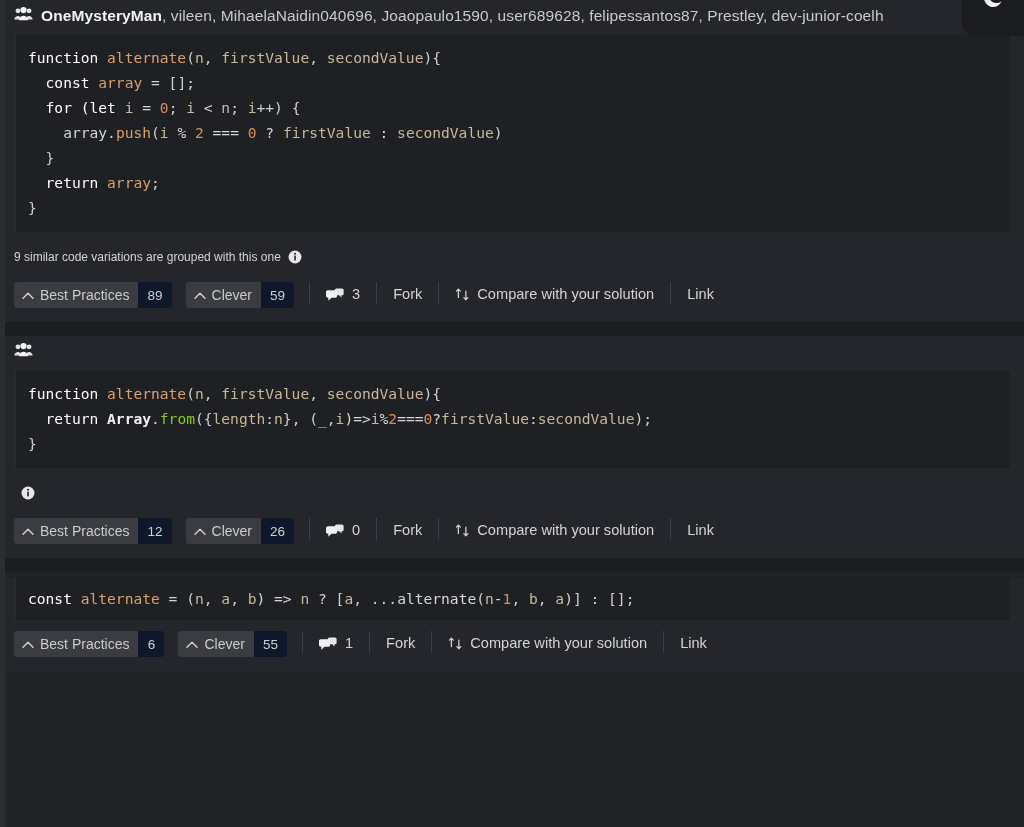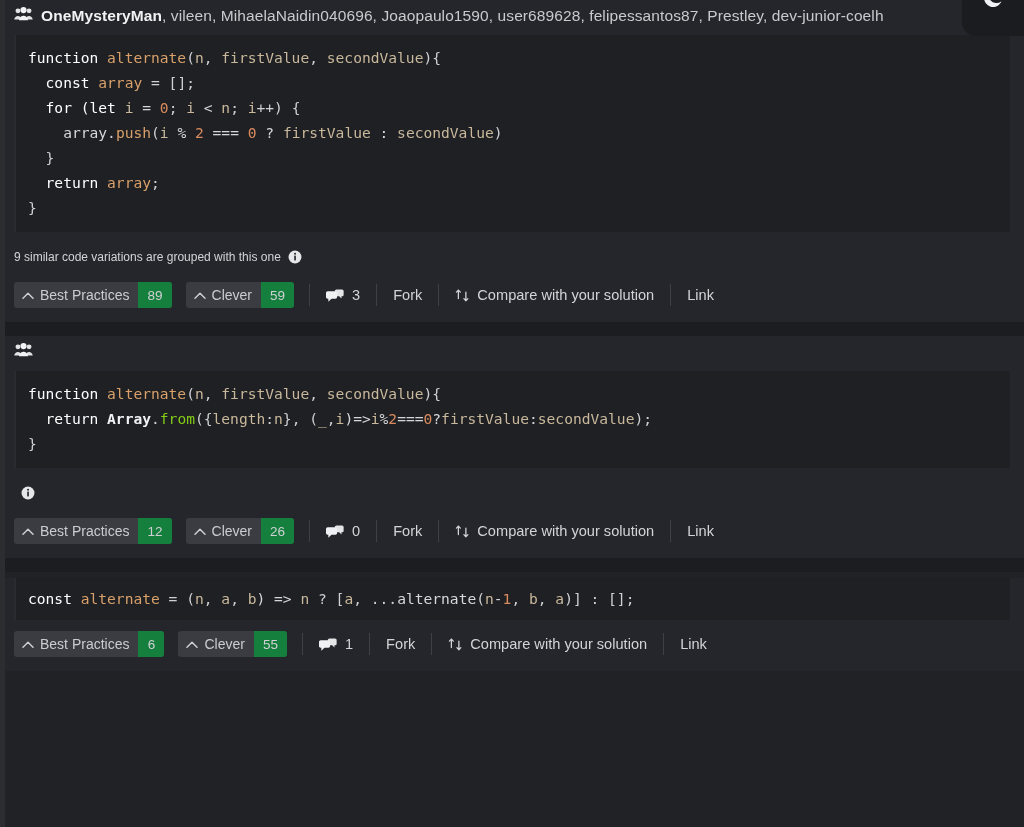--- a/index.html
+++ b/index.html
@@ -116,21 +116,21 @@
   }
   .grouped .info-icon {
     margin-left: 7px;
     display: inline-flex;
     align-items: center;
     cursor: pointer;
   }
 
   .actions {
     display: flex;
-    align-items: center;
+    align-items: flex-start;
     padding: 11px 14px 14px 14px;
     gap: 0;
   }
   .vote-btn {
     display: inline-flex;
     align-items: stretch;
     background: #3a3c42;
     border-radius: 3px;
     overflow: hidden;
     height: 26px;
@@ -148,21 +148,21 @@
   .vote-btn .caret {
     margin-right: 6px;
     display: inline-flex;
     align-items: center;
     color: #cbccd0;
   }
   .vote-btn .vb-count {
     display: inline-flex;
     align-items: center;
     padding: 0 9px;
-    background: #15803d;
+    background: #0f172a;
     font-size: 13.5px;
     color: #cfd0d4;
     min-width: 26px;
     justify-content: center;
   }
 
   .sep {
     width: 1px;
     height: 22px;
     background: #3e4046;

